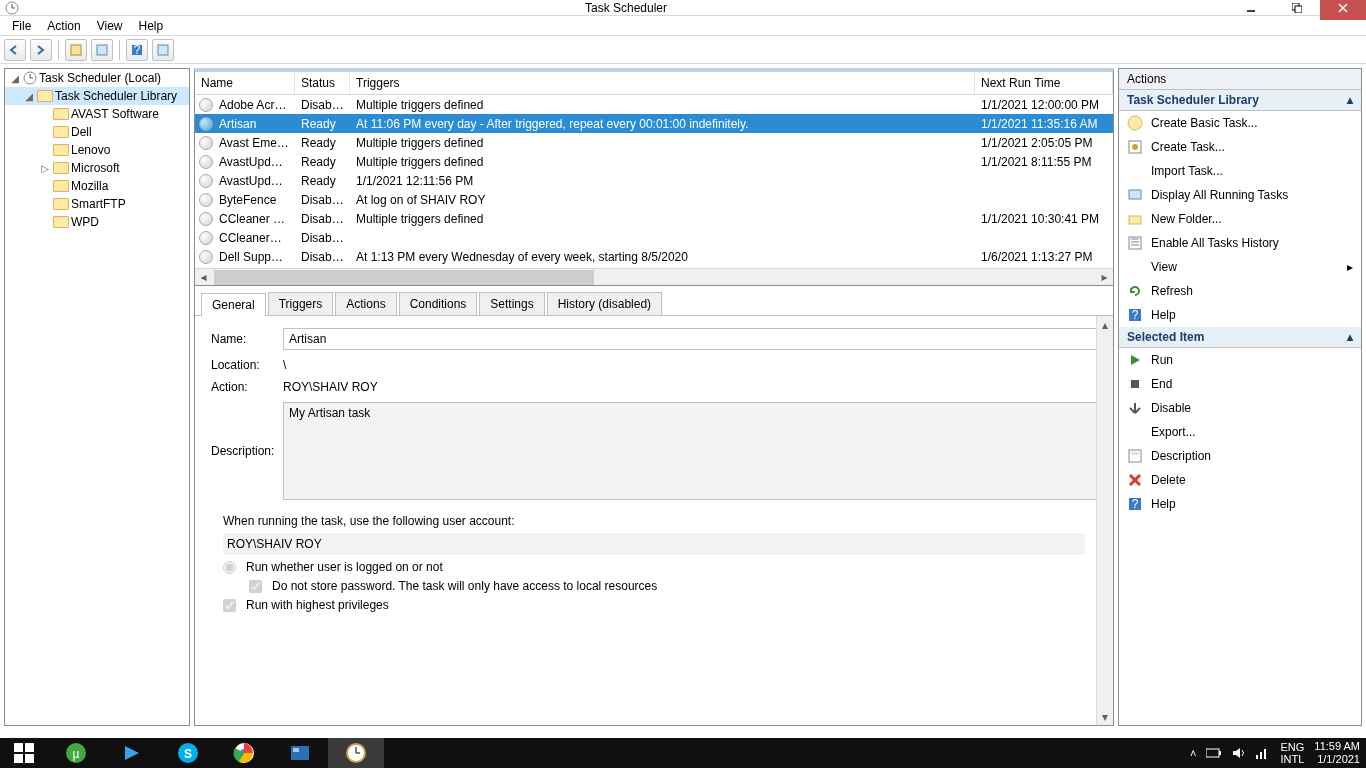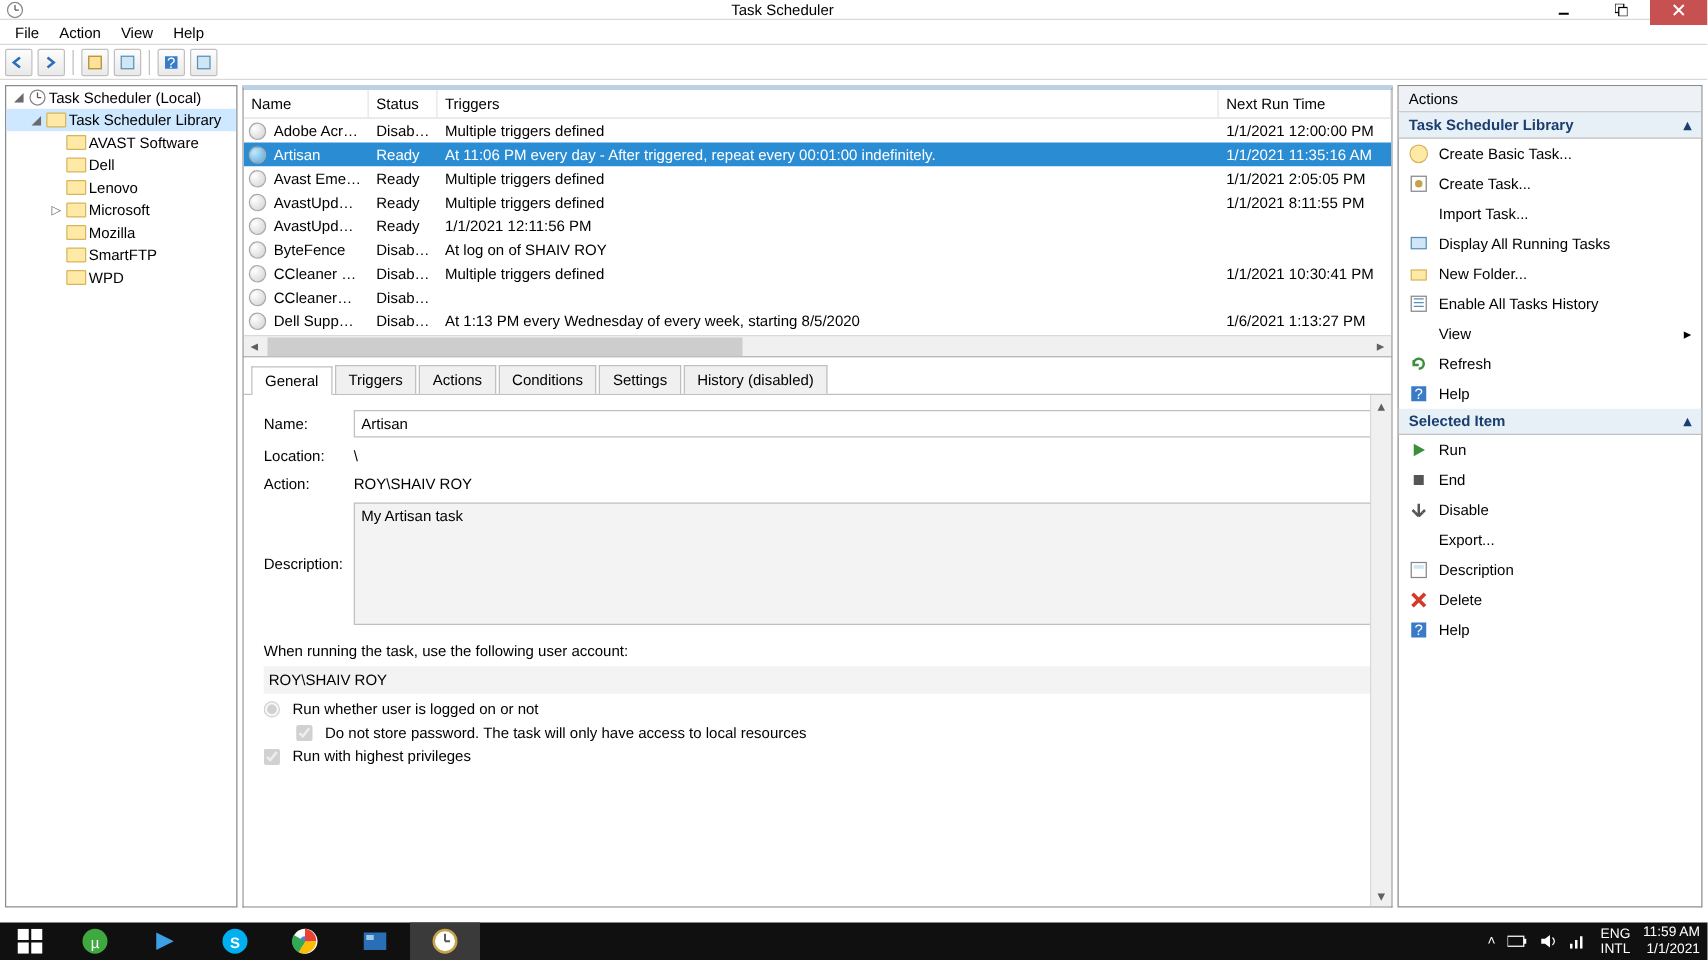--- a/index.html
+++ b/index.html
@@ -46,21 +46,21 @@
 .tab{padding:4px 10px;border:1px solid #c0c0c0;border-bottom:none;background:#f0f0f0;margin-right:2px;position:relative}
 .tab.active{background:#fff;top:1px}
 .tabbody{flex:1;padding:12px 16px;background:#fff;overflow:hidden;position:relative}
 .fld-row{display:flex;align-items:center;margin-bottom:8px}
 .fld-row label{width:72px}
 .fld-row .val{flex:1}
 .fld-row input[type=text]{flex:1;border:1px solid #c0c0c0;padding:3px 5px;background:#fff}
 .fld-row textarea{flex:1;border:1px solid #c0c0c0;padding:3px 5px;height:98px;background:#f3f3f3;resize:none}
 .secopt{border-top:0;margin-top:14px}
 .secopt .ttl{margin-bottom:10px}
-.secopt .line{margin:5px 0;display:flex;align-items:center;gap:6px}
+.secopt .line{margin:5px 12px;display:flex;align-items:center;gap:6px}
 .secopt input[type=radio],.secopt input[type=checkbox]{margin-right:4px}
 .vscroll{position:absolute;right:0;top:0;bottom:0;width:17px;background:#f0f0f0;border-left:1px solid #d9d9d9}
 .vscroll .arr{height:17px;display:flex;align-items:center;justify-content:center;color:#606060}
 
 .actions{width:244px;margin:4px 4px 4px 2px;border:1px solid #8c8c8c;display:flex;flex-direction:column;background:#fff}
 .actions .pane-title{background:#eef2f6;border-bottom:1px solid #c0c0c0;padding:3px 8px;font-weight:400}
 .actions .section{background:#e8f0f7;border-bottom:1px solid #c0c0c0;padding:3px 8px;display:flex;justify-content:space-between;align-items:center;font-weight:bold;color:#1a3e6e}
 .actions .section span{color:#1a3e6e}
 .actions .item{display:flex;align-items:center;gap:8px;padding:4px 8px;cursor:default}
 .actions .aicon{width:16px;height:16px;display:flex;align-items:center;justify-content:center}

